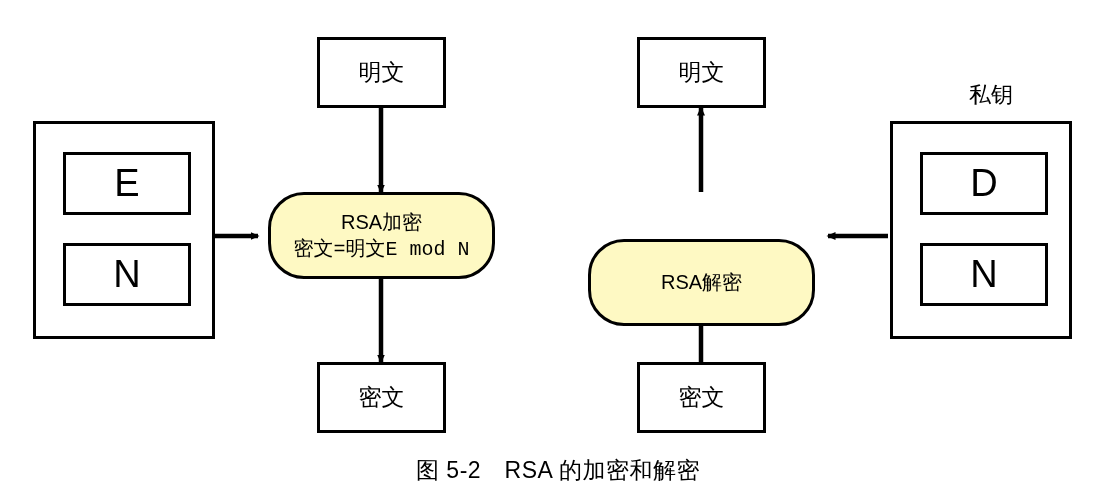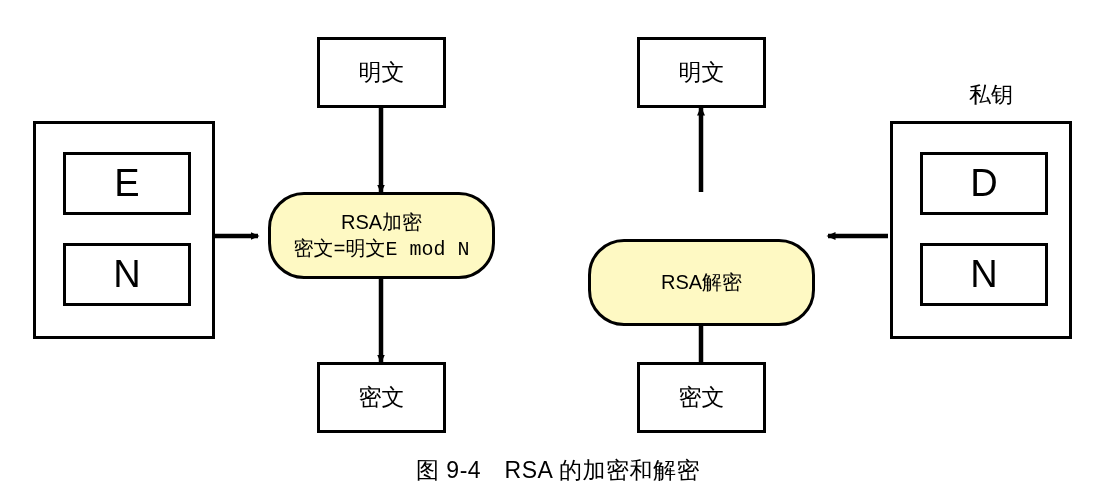--- a/index.html
+++ b/index.html
@@ -141,15 +141,15 @@
   </div>
 
   <div class="box" style="left:637px; top:37px; width:129px; height:71px;">明文</div>
 
   <div class="pill" style="left:588px; top:192px; width:227px; height:87px;margin-top:47px;">
     <div class="l1">RSA解密</div>
   </div>
 
   <div class="box" style="left:637px; top:362px; width:129px; height:71px;">密文</div>
 
-  <div class="figcaption" style="left:50%; top:455px; transform:translateX(-50%);">图 9-4　RSA 的加密和解密</div>
+  <div class="figcaption" style="left:50%; top:455px; transform:translateX(-50%);">图 5-2　RSA 的加密和解密</div>
 
 </div>
 
 </body></html>

